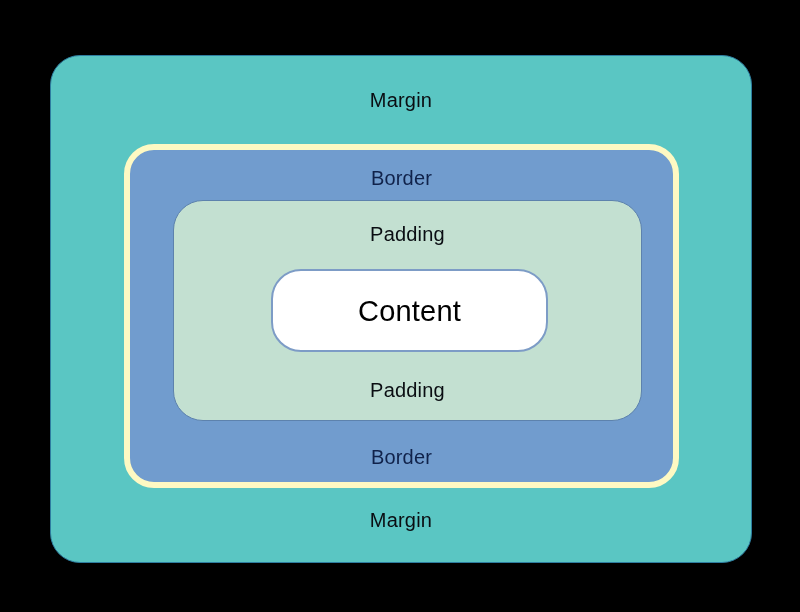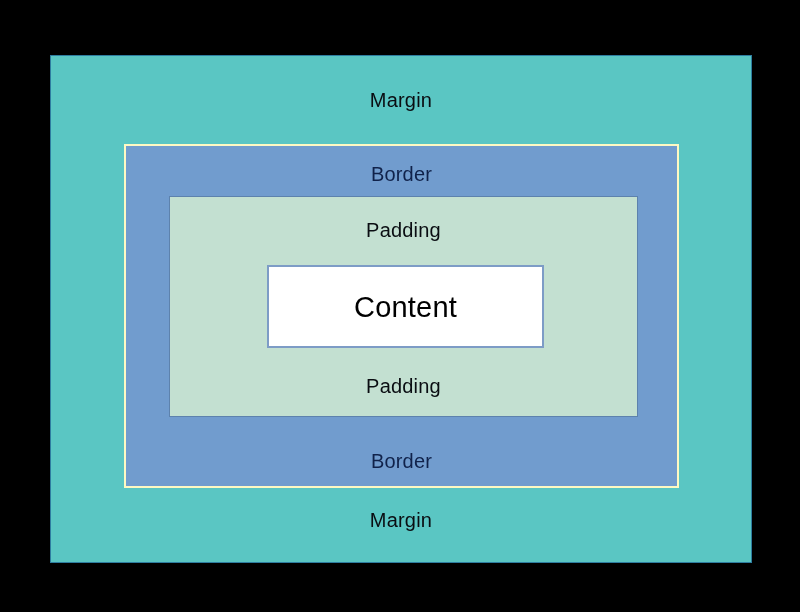--- a/index.html
+++ b/index.html
@@ -10,20 +10,21 @@
   .stage {
     position: relative;
     width: 800px;
     height: 612px;
     overflow: hidden;
     font-family: "Liberation Sans", sans-serif;
   }
   .box {
     position: absolute;
     box-sizing: border-box;
+    border-radius: 30px;
   }
   .label {
     position: absolute;
     left: 0;
     width: 100%;
     text-align: center;
     font-size: 20px;
     line-height: 24px;
     color: #0a0d12;
     letter-spacing: 0.2px;
@@ -33,21 +34,21 @@
     top: 55px;
     width: 702px;
     height: 508px;
     border: 1px solid #2e7da0;
   }
   #border-box {
     left: 73px;   
     top: 88px;
     width: 555px;
     height: 344px;
-    border: 2px solid #fef9c3;
+    border: 6px solid #fef9c3;
   }
   #padding-box {
     left: 43px;   
     top: 50px;
     width: 469px;
     height: 221px;
     border: 1px solid #5d82ad;
   }
   #content-box {
     left: 97px;   

